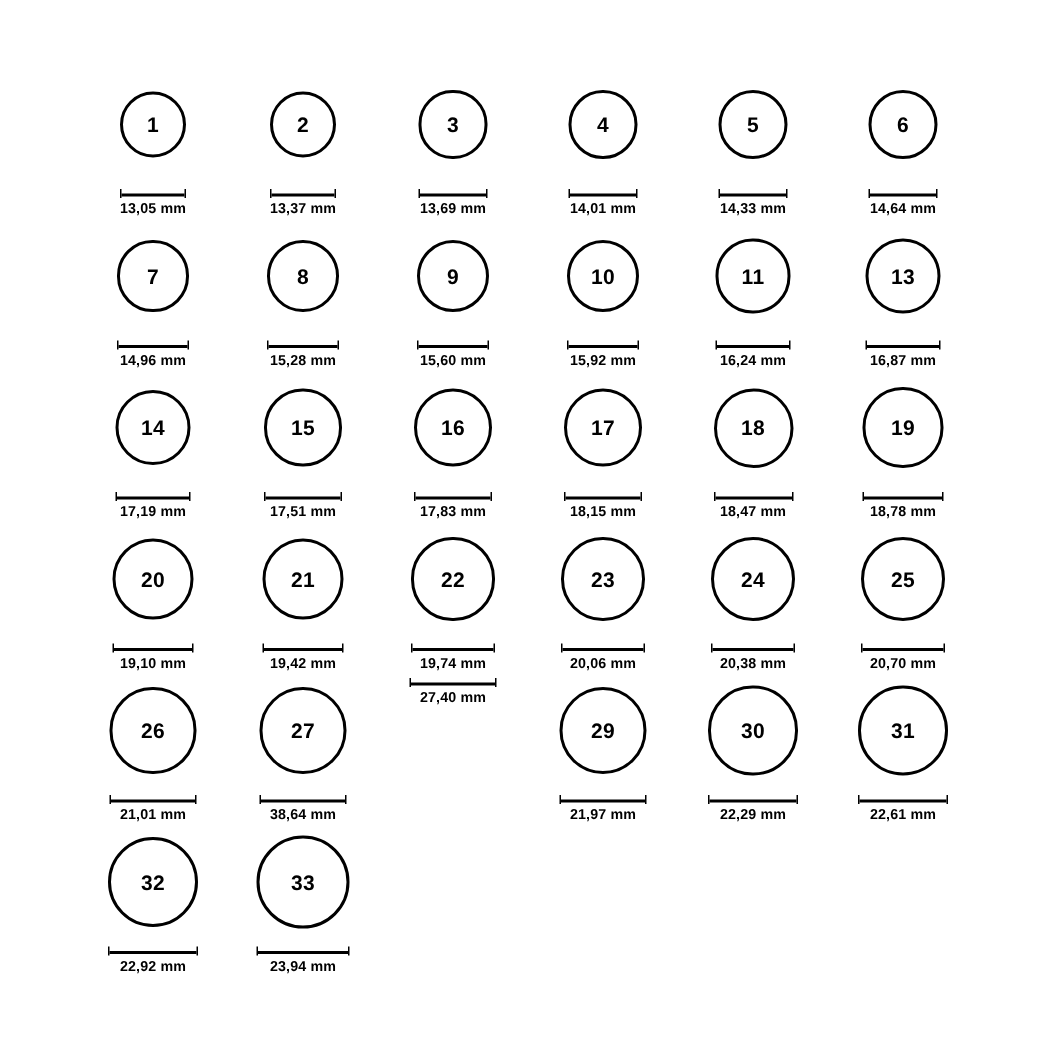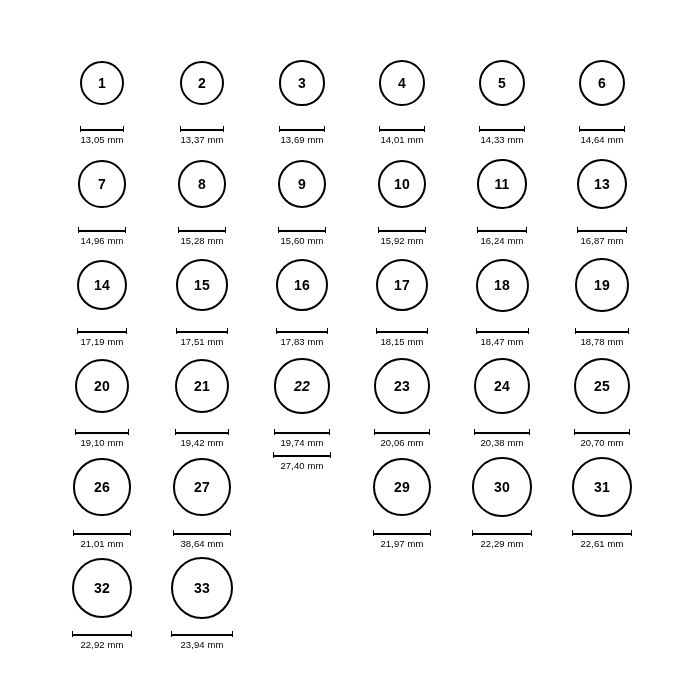--- a/index.html
+++ b/index.html
@@ -79,21 +79,21 @@
     position: absolute;
     left: 0;
     right: 0;
     top: 50%;
     height: 1.5px;
     background: #000;
   }
   .mm-label {
     margin-top: 2px;
     font-size: 9.5px;
-    font-weight: normal;
+    font-weight: bold;
     color: #000000;
     white-space: nowrap;
     letter-spacing: 0.1px;
   }
 </style>
 </head>
 <body>
 
 <div id="chart">
   <div class="grid">
@@ -312,21 +312,21 @@
             <span class="ring-number">21</span>
           </div>
         </div>
         <div class="measure">
           <div class="bar" style="width: 54.5px;"></div>
           <div class="mm-label">19,42 mm</div>
         </div>
       </div>
       <div class="cell">
         <div class="ring-wrap">
-          <div class="ring" style="width: 55.1px; height: 55.1px; font-style: italic;">
+          <div class="ring" style="width: 55.1px; height: 55.1px;">
             <span class="ring-number">22</span>
           </div>
         </div>
         <div class="measure">
           <div class="bar" style="width: 55.1px;"></div>
           <div class="mm-label">19,74 mm</div>
         </div>
       </div>
       <div class="cell">
         <div class="ring-wrap">

